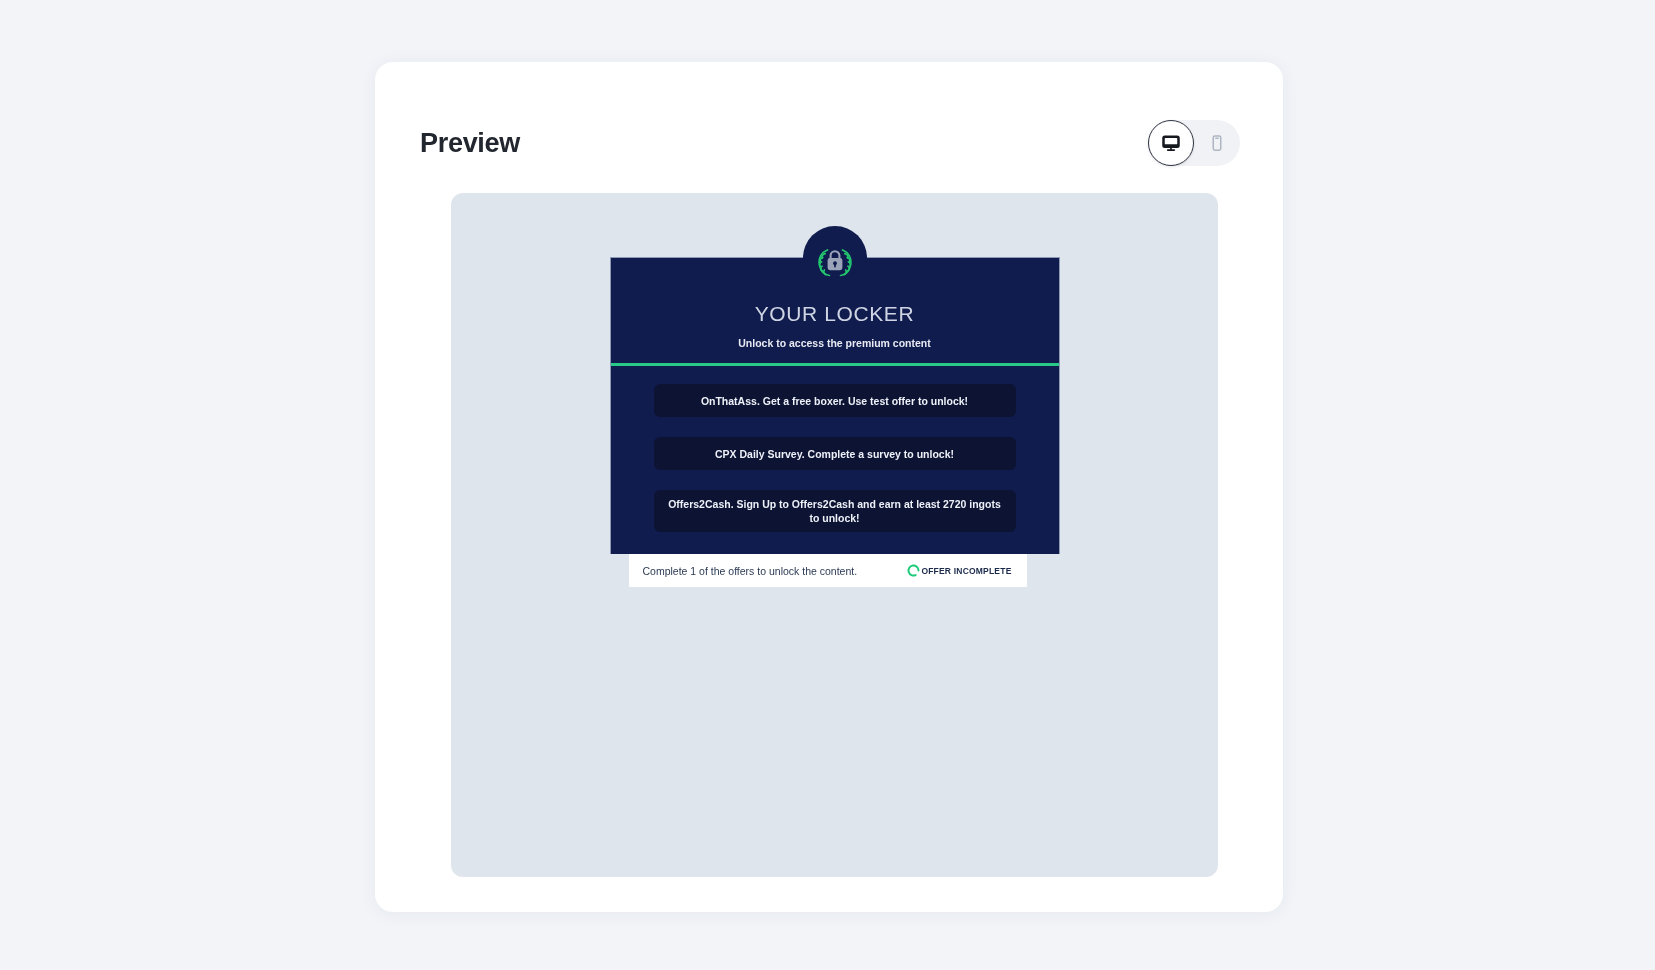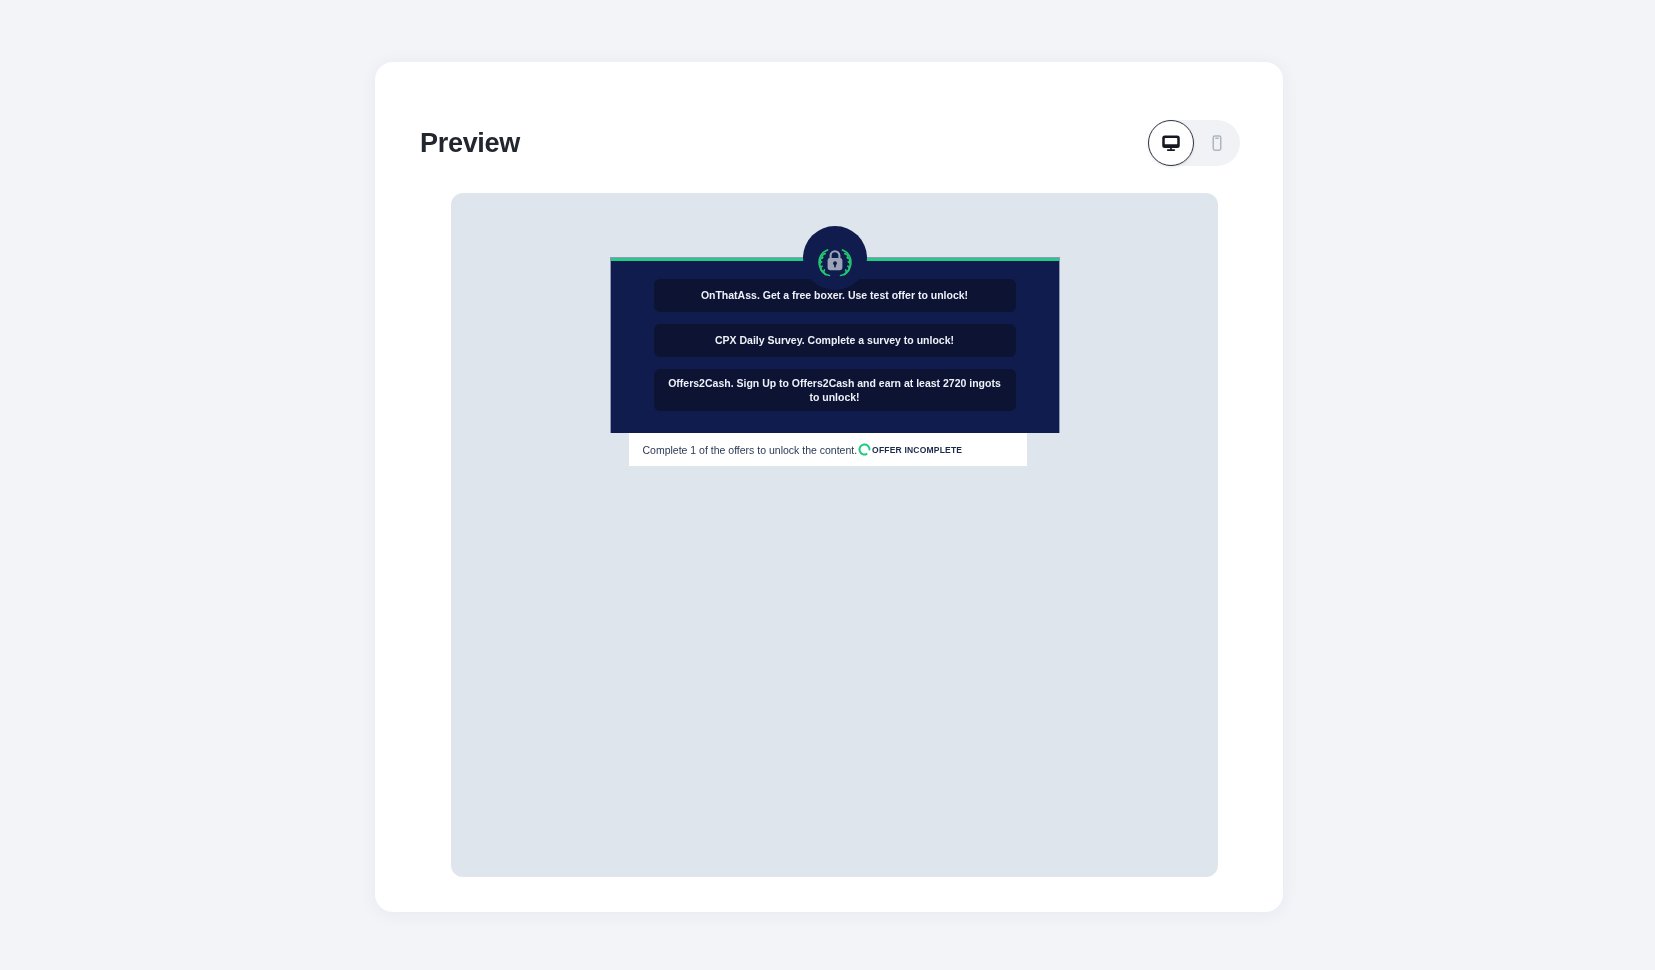--- a/index.html
+++ b/index.html
@@ -147,21 +147,21 @@
   .locker-divider {
     height: 3px;
     background: #29c987;
     width: 100%;
   }
 
   .offer-list {
     padding: 18px 43px 22px 43px;
     display: flex;
     flex-direction: column;
-    gap: 12px;
+    gap: 20px;
   }
 
   .offer-item {
     background: #0c1333;
     border-radius: 6px;
     min-height: 33px;
     display: flex;
     align-items: center;
     justify-content: center;
     text-align: center;
@@ -178,21 +178,21 @@
 
   
   .locker-footer {
     position: relative;
     left: 19px;
     width: 398px;
     background: #ffffff;
     height: 33px;
     display: flex;
     align-items: center;
-    justify-content: flex-start;
+    justify-content: space-between;
     padding: 0 15px 0 14px;
   }
 
   .footer-text {
     font-size: 10.5px;
     color: #2b3a55;
   }
 
   .footer-status {
     display: flex;
@@ -268,20 +268,24 @@
               <g>
                 <path d="M18.6 13.2 v-2.6 a4.4 4.4 0 0 1 8.8 0 v2.6" fill="none" stroke="#9aa3b8" stroke-width="2.1"></path>
                 <rect x="15.6" y="13" width="14.8" height="12.2" rx="2.4" fill="#9aa3b8"></rect>
                 <circle cx="23" cy="18.2" r="1.9" fill="#101c4d"></circle>
                 <rect x="22.1" y="18.2" width="1.8" height="4.2" rx="0.9" fill="#101c4d"></rect>
               </g>
             </svg>
           </span>
         </div>
 
+        <div class="locker-head">
+          <div class="locker-title">YOUR LOCKER</div>
+          <div class="locker-subtitle">Unlock to access the premium content</div>
+        </div>
 
         <div class="locker-divider"></div>
 
         <div class="offer-list">
           <div class="offer-item">
             <span class="offer-item-label">OnThatAss. Get a free boxer. Use test offer to unlock!</span>
           </div>
           <div class="offer-item">
             <span class="offer-item-label">CPX Daily Survey. Complete a survey to unlock!</span>
           </div>

